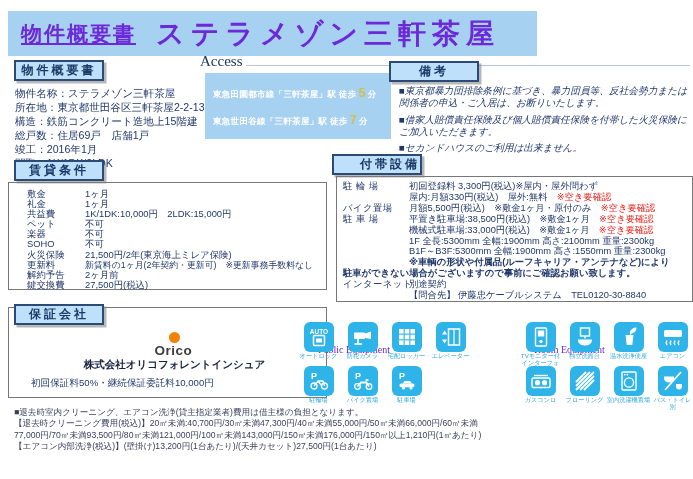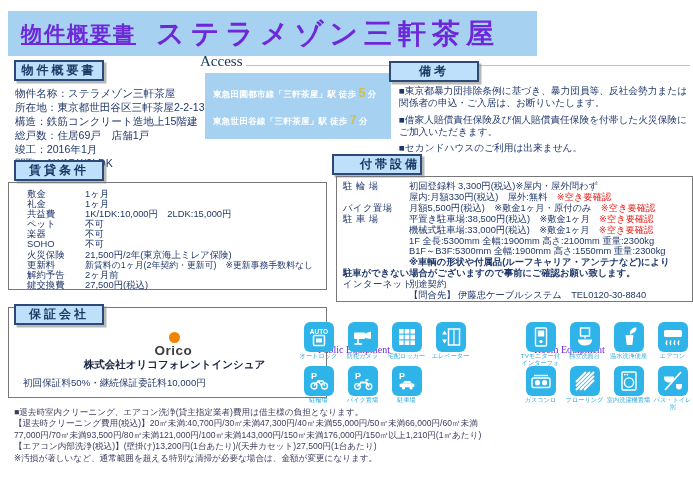--- a/index.html
+++ b/index.html
@@ -30,33 +30,33 @@
   #facilities-box{left:336px;top:176px;width:357px;height:126px;padding:4px 0 0 6px;}
   
   .rt-row{display:flex;font-size:9.4px;line-height:10.1px;white-space:nowrap;}
   .rt-label{width:58px;flex:none;}
   .rt-small .rt-value{font-size:8.9px;}
   
   .gr-brandline{display:flex;align-items:center;flex-direction:column;}
   .orico-dot{width:11px;height:11px;border-radius:50%;background:#f08300;flex:none;}
   .orico-text{font-size:13.5px;font-weight:bold;color:#3d3d3d;margin:0 6px 0 4px;letter-spacing:.5px;}
   .gr-company{font-size:10.5px;font-weight:bold;color:#17213f;white-space:nowrap;}
-  .gr-terms{font-size:9.6px;margin-top:5px;}
+  .gr-terms{font-size:9.6px;margin-top:5px;margin-left:8px;}
   
   .access-title{position:absolute;left:200px;top:53px;font-family:"Liberation Serif","DejaVu Serif",serif;
                 font-size:15px;color:#17365d;}
   .access-rule{position:absolute;left:246px;top:65px;width:444px;border-top:1px solid #b9c3d4;}
   .access-box{position:absolute;left:205px;top:73px;width:186px;height:66px;background:#a7d1f0;
               padding:13px 0 0 8px;box-sizing:border-box;}
   .access-line{font-size:8.5px;font-weight:bold;color:#fff;white-space:nowrap;letter-spacing:.3px;}
   .access-line + .access-line{margin-top:12px;}
   .min-badge{font-size:12.5px;color:#cfc050;margin:0 2px;}
   
   .remarks{position:absolute;left:399px;top:85px;width:292px;font-size:9.7px;line-height:12px;}
-  .remarks p{margin:0 0 4.5px 0;}
+  .remarks p{margin:0 0 4.5px 0;font-style:italic;}
   
   .fac-row{display:flex;font-size:9.3px;line-height:10.9px;white-space:nowrap;}
   .fac-label{width:66px;flex:none;letter-spacing:.5px;}
   .fac-note{color:#e8241f;}
   .fac-bold{font-weight:bold;}
   
   .eq-title{position:absolute;font-family:"Liberation Serif","DejaVu Serif",serif;font-size:10px;
             color:#6d28d9;white-space:nowrap;margin-top:35px;}
   #pub-title{left:318px;top:309px;}
   #room-title{left:534px;top:309px;}
@@ -394,16 +394,15 @@
       </div>
       <div class="eq-label">バス・トイレ別</div>
     </div>
   </div>
 
   <div class="footnotes">
     <div>■退去時室内クリーニング、エアコン洗浄(貸主指定業者)費用は借主様の負担となります。</div>
     <div>【退去時クリーニング費用(税込)】20㎡未満:40,700円/30㎡未満47,300円/40㎡未満55,000円/50㎡未満66,000円/60㎡未満</div>
     <div>77,000円/70㎡未満93,500円/80㎡未満121,000円/100㎡未満143,000円/150㎡未満176,000円/150㎡以上1,210円(1㎡あたり)</div>
     <div>【エアコン内部洗浄(税込)】(壁掛け)13,200円(1台あたり)/(天井カセット)27,500円(1台あたり)</div>
-    <div>※汚損が著しいなど、通常範囲を超える特別な清掃が必要な場合は、金額が変更になります。</div>
   </div>
 
 </div>
 
 </body></html>

